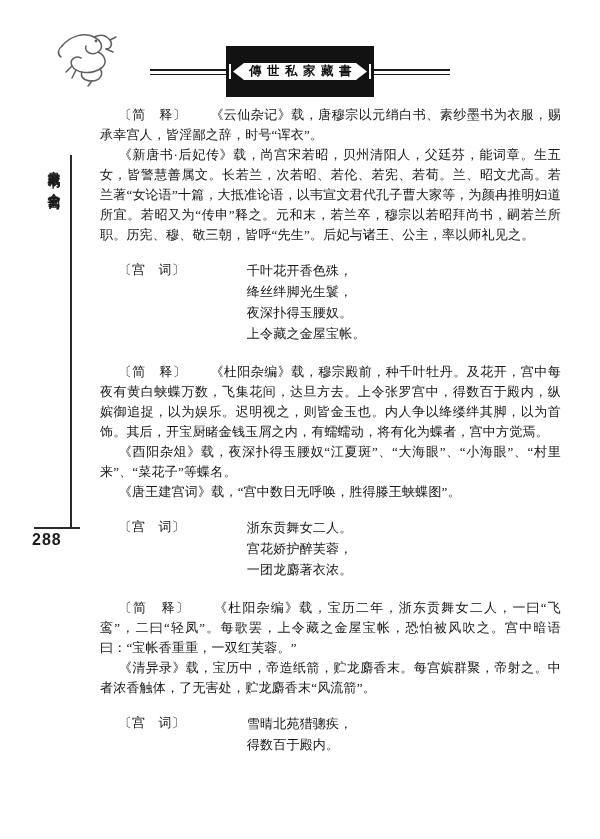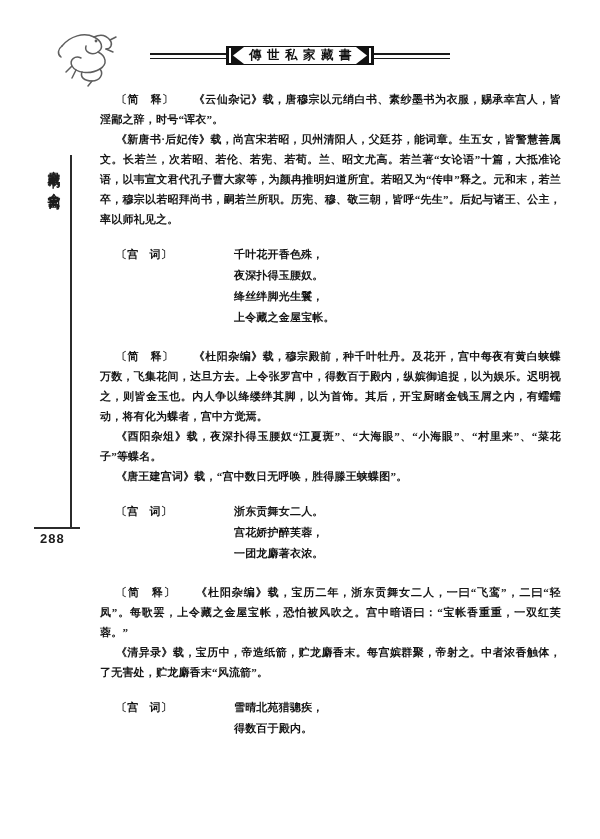--- a/index.html
+++ b/index.html
@@ -12,21 +12,21 @@
     font-family:"Liberation Serif","DejaVu Serif",serif;
     color:#161616;
   }
 
   
   .header-bar{
     position:absolute;top:46px;left:0;width:100%;
     display:flex;align-items:center;justify-content:center;
   }
   .h-rule{width:76px;height:3px;border-top:2px solid #1a1a1a;border-bottom:1px solid #1a1a1a;}
-  .banner{background:#121212;display:flex;align-items:center;padding:0 3px;gap:2px;height:19px;}
+  .banner{background:#121212;display:flex;align-items:center;padding:16px 3px;gap:2px;height:19px;}
   .slit{width:2px;height:15px;background:#ffffff;}
   .ribbon{
     background:#ffffff;color:#111;
     font-weight:bold;font-size:12.5px;letter-spacing:5.5px;
     line-height:17px;white-space:nowrap;
     padding:0 10px 0 16px;
     clip-path:polygon(11px 0, calc(100% - 11px) 0, 100% 50%, calc(100% - 11px) 100%, 11px 100%, 0 50%);
   }
 
   
@@ -34,29 +34,29 @@
 
   
   .spine-text{
     position:absolute;left:45px;top:161px;
     writing-mode:vertical-rl;text-orientation:upright;
     font-size:12.5px;font-weight:bold;letter-spacing:1.5px;color:#1d1d1d;
   }
   .v-rule{position:absolute;left:70px;top:155px;width:2px;height:373px;background:#2b2b2b;}
   .pageno-rule{position:absolute;left:34px;top:527px;width:46px;height:2px;background:#2b2b2b;}
   .pageno{
-    position:absolute;left:40px;top:531px;
+    position:absolute;left:32px;top:531px;
     font-family:"Liberation Sans","DejaVu Sans",sans-serif;
-    font-size:13px;font-weight:bold;letter-spacing:1px;color:#1d1d1d;
+    font-size:16px;font-weight:bold;letter-spacing:1px;color:#1d1d1d;
   }
 
   
   .content{
-    position:absolute;left:100px;top:89px;width:461px;
-    font-size:11px;font-weight:bold;line-height:20px;
+    position:absolute;left:100px;top:105px;width:461px;
+    font-size:13px;font-weight:normal;line-height:20px;
     text-align:justify;letter-spacing:0.2px;
   }
   .para{margin:0;text-indent:1.45em;}
   .para .label{margin-right:1.85em;}
   .poem-block{display:flex;margin:15px 0 18px;}
   .poem-label{flex:none;margin-left:1.45em;}
   .poem-lines{margin-left:62px;text-align:left;}
   .poem-line{line-height:21px;white-space:nowrap;}
 </style>
 </head>
@@ -93,22 +93,22 @@
 
   <div class="content">
       <div class="entry-block">
         <p class="para"><span class="label">〔简　释〕</span>《云仙杂记》载，唐穆宗以元绡白书、素纱墨书为衣服，赐承幸宫人，皆淫鄙之辞，时号“诨衣”。</p>
         <p class="para">《新唐书·后妃传》载，尚宫宋若昭，贝州清阳人，父廷芬，能词章。生五女，皆警慧善属文。长若兰，次若昭、若伦、若宪、若荀。兰、昭文尤高。若兰著“女论语”十篇，大抵准论语，以韦宣文君代孔子曹大家等，为颜冉推明妇道所宜。若昭又为“传申”释之。元和末，若兰卒，穆宗以若昭拜尚书，嗣若兰所职。历宪、穆、敬三朝，皆呼“先生”。后妃与诸王、公主，率以师礼见之。</p>
       </div>
       <div class="poem-block">
         <span class="label poem-label">〔宫　词〕</span>
         <div class="poem-lines">
           <div class="poem-line">千叶花开香色殊，</div>
+          <div class="poem-line">绛丝绊脚光生鬟，</div>
           <div class="poem-line">夜深扑得玉腰奴。</div>
-          <div class="poem-line">绛丝绊脚光生鬟，</div>
           <div class="poem-line">上令藏之金屋宝帐。</div>
         </div>
       </div>
       <div class="entry-block">
         <p class="para"><span class="label">〔简　释〕</span>《杜阳杂编》载，穆宗殿前，种千叶牡丹。及花开，宫中每夜有黄白蛱蝶万数，飞集花间，达旦方去。上令张罗宫中，得数百于殿内，纵嫔御追捉，以为娱乐。迟明视之，则皆金玉也。内人争以绛缕绊其脚，以为首饰。其后，开宝厨睹金钱玉屑之内，有蠕蠕动，将有化为蝶者，宫中方觉焉。</p>
         <p class="para">《酉阳杂俎》载，夜深扑得玉腰奴“江夏斑”、“大海眼”、“小海眼”、“村里来”、“菜花子”等蝶名。</p>
         <p class="para">《唐王建宫词》载，“宫中数日无呼唤，胜得滕王蛱蝶图”。</p>
       </div>
       <div class="poem-block">
         <span class="label poem-label">〔宫　词〕</span>

